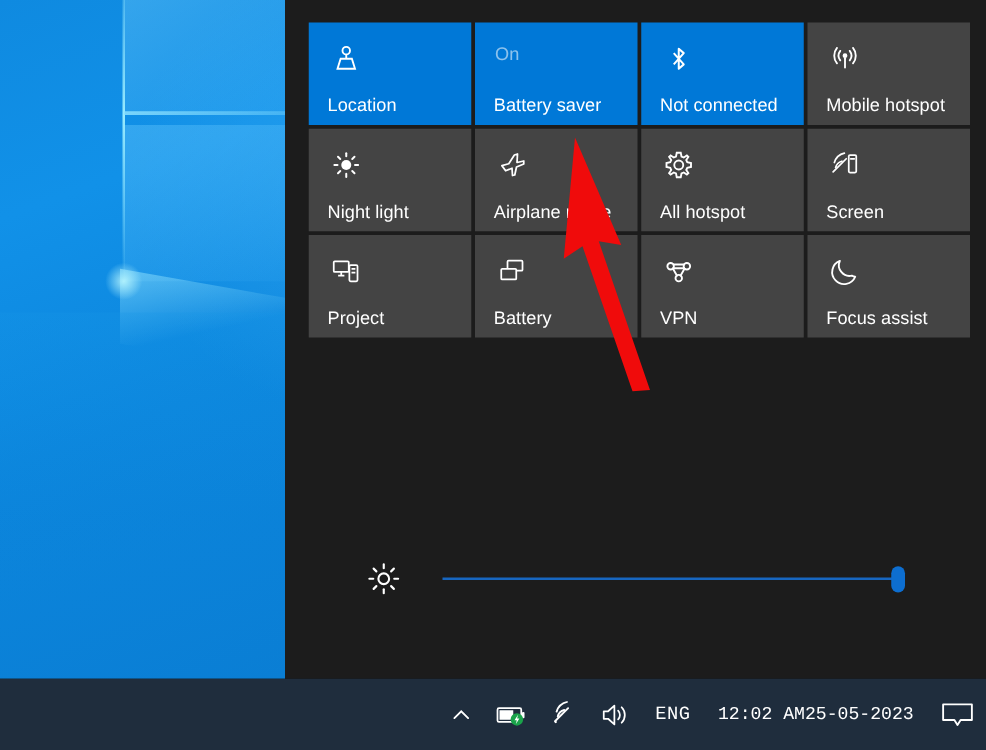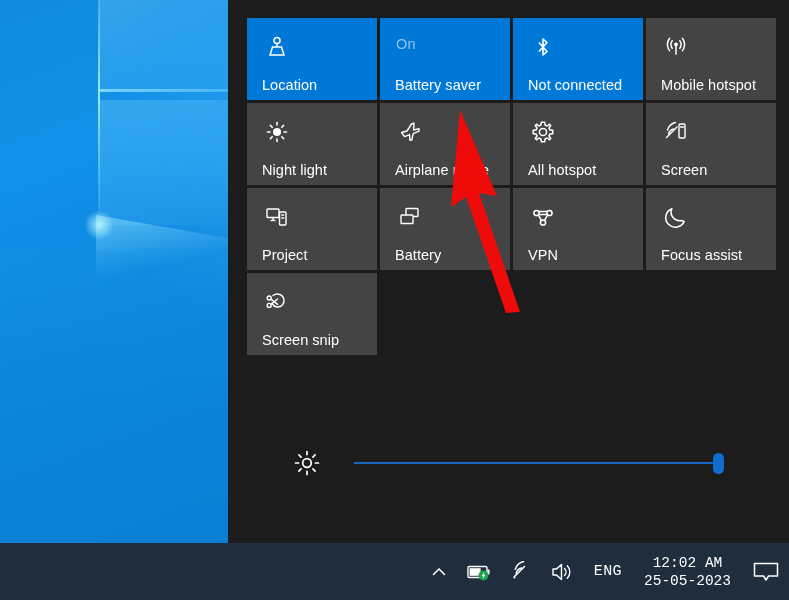--- a/index.html
+++ b/index.html
@@ -155,21 +155,21 @@
     display: flex; align-items: center; justify-content: center;
     color: #ffffff;
     padding: 0 8px;
     cursor: default;
   }
   #tray-chevron { padding: 0 10px 0 14px; }
   #tray-lang {
     font-size: 15px; letter-spacing: 0.4px; padding: 0 10px;
   }
   #tray-clock {
-    display: flex; flex-direction: column;
+    display: flex; flex-direction: row;
     align-items: center; justify-content: center;
     color: #ffffff; font-size: 14.5px; line-height: 18px;
     padding: 0 12px; height: 57px; cursor: default;
   }
   #tray-notifications {
     width: 46px; height: 57px;
     display: flex; align-items: center; justify-content: center;
     cursor: default;
   }
 </style>
@@ -322,32 +322,20 @@
 
       <div class="tile">
         <span class="t-icon">
           <svg width="25" height="25" viewBox="0 0 25 25" fill="none" stroke="#fff" stroke-width="1.5" stroke-linejoin="round">
             <path d="M17.5 15.5 a8.5 8.5 0 0 1 -9.6 -11.8 a9.6 9.6 0 1 0 12.3 12.7 a8.5 8.5 0 0 1 -2.7 -0.9 Z"></path>
           </svg>
         </span>
         <span class="t-label">Focus assist</span>
       </div>
 
-      <div class="tile">
-        <span class="t-icon">
-          <svg width="26" height="26" viewBox="0 0 26 26" fill="none" stroke="#fff" stroke-width="1.4" stroke-linecap="round" stroke-linejoin="round">
-            <path d="M9 6.5 a6.8 6.8 0 0 1 11 4.5 a6.2 6.2 0 0 1 -6.4 7 a6 6 0 0 1 -5.3 -3.6"></path>
-            <circle cx="5.2" cy="9" r="2"></circle>
-            <circle cx="5.2" cy="16.4" r="2"></circle>
-            <path d="M6.9 10.1 L13.6 15.4"></path>
-            <path d="M6.9 15.3 L13.6 10"></path>
-          </svg>
-        </span>
-        <span class="t-label">Screen snip</span>
-      </div>
 
     </div>
 
     <div id="brightness-row">
       <span id="brightness-icon">
         <svg width="28" height="28" viewBox="0 0 28 28" fill="none" stroke="#fff" stroke-width="1.7" stroke-linecap="round">
           <circle cx="14" cy="14" r="4.3"></circle>
           <path d="M14 2.5 L14 5.6"></path>
             <path d="M14 22.4 L14 25.5"></path>
           <path d="M2.5 14 L5.6 14"></path>

